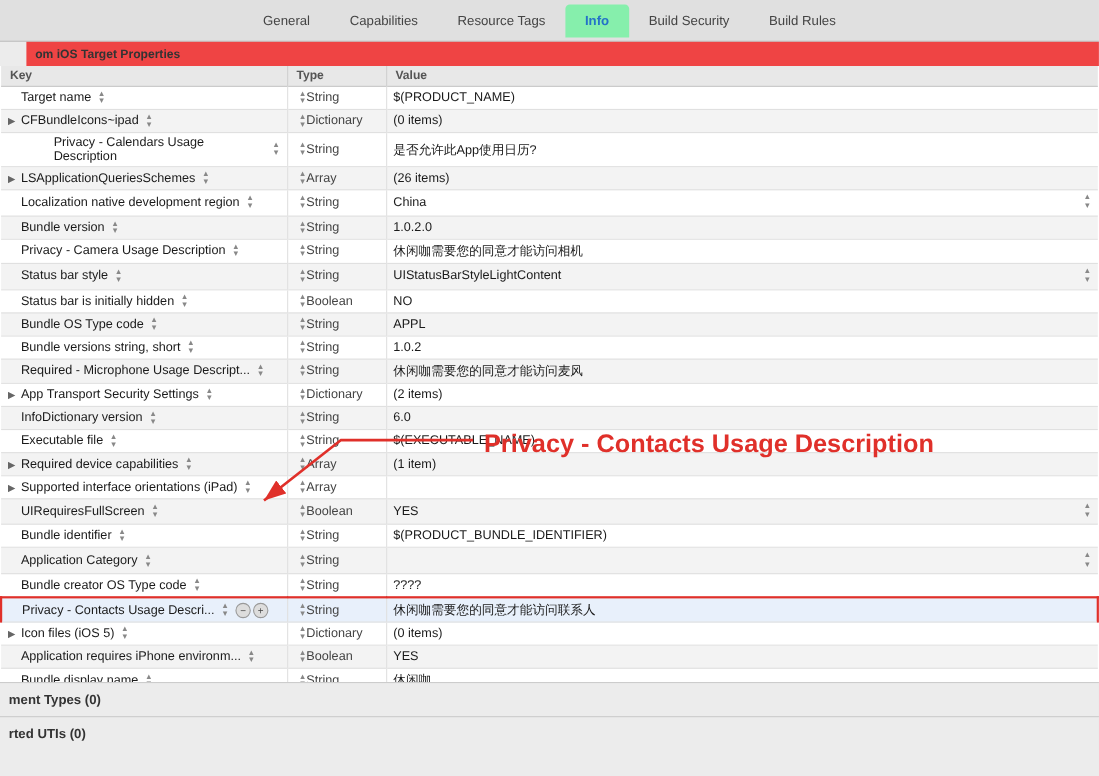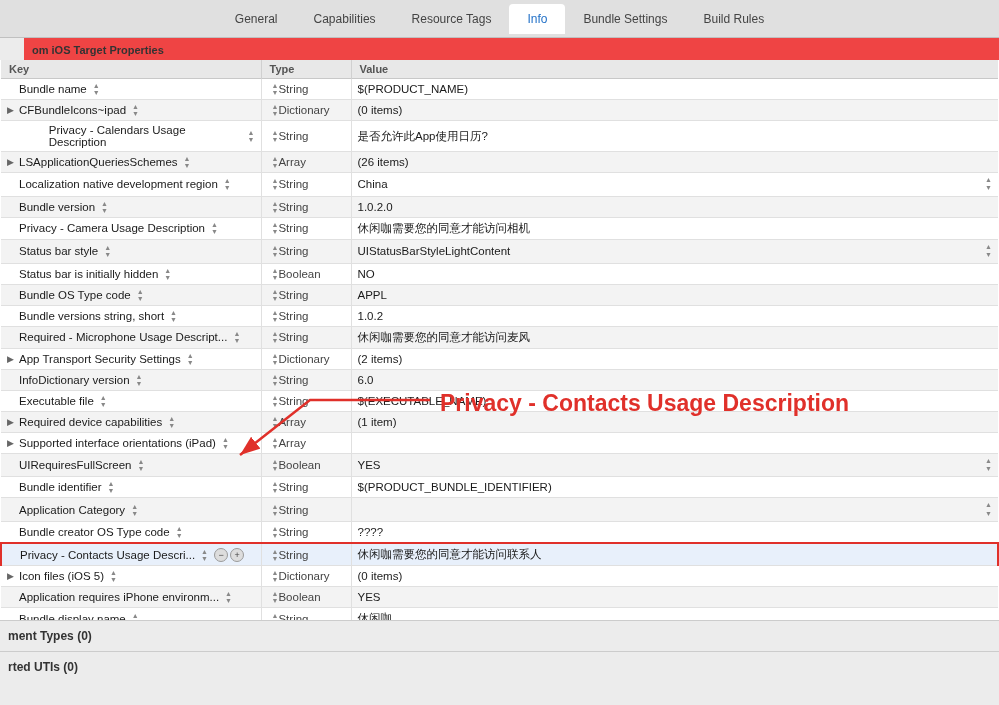--- a/index.html
+++ b/index.html
@@ -27,22 +27,22 @@
     .tab-item {
       padding: 8px 18px;
       font-size: 12px;
       color: #444;
       cursor: pointer;
       border-radius: 4px 4px 0 0;
       white-space: nowrap;
     }
     .tab-item.active {
       color: #2472c8;
-      font-weight: 400;
-      background: #ffffff;
+      font-weight: 700;
+      background: #86efac;
     }
 
     
     .section-title {
       font-size: 11px;
       font-weight: 700;
       color: #333;
       padding: 6px 8px 4px 8px;
       background: #ef4444;
       margin-left: 24px;
@@ -197,41 +197,41 @@
 </head>
 <body>
 
 <div class="annotation-container">
 
   <div class="tab-bar">
     <div class="tab-item">General</div>
     <div class="tab-item">Capabilities</div>
     <div class="tab-item">Resource Tags</div>
     <div class="tab-item active">Info</div>
-    <div class="tab-item">Bundle Settings</div>
+    <div class="tab-item">Build Security</div>
     <div class="tab-item">Build Rules</div>
   </div>
 
   <div class="section-title">om iOS Target Properties</div>
 
   <div class="table-scroll">
     <table class="prop-table">
       <thead>
         <tr>
           <th class="col-key">Key</th>
           <th class="col-type">Type</th>
           <th>Value</th>
         </tr>
       </thead>
       <tbody id="table-body">
       <tr>
             <td class="col-key">
               <div class="key-cell">
                 <span style="width: 10px; display: inline-block;"></span>
-                <span>Bundle name</span>
+                <span>Target name</span>
                 <span class="stepper">▲<br>▼</span>
               </div>
             </td>
             <td class="col-type type-cell">
               <div style="display: flex; align-items: center;">
                 <span class="stepper">▲<br>▼</span>
                 <span>String</span>
               </div>
             </td>
             <td class="value-cell">$(PRODUCT_NAME)</td>

